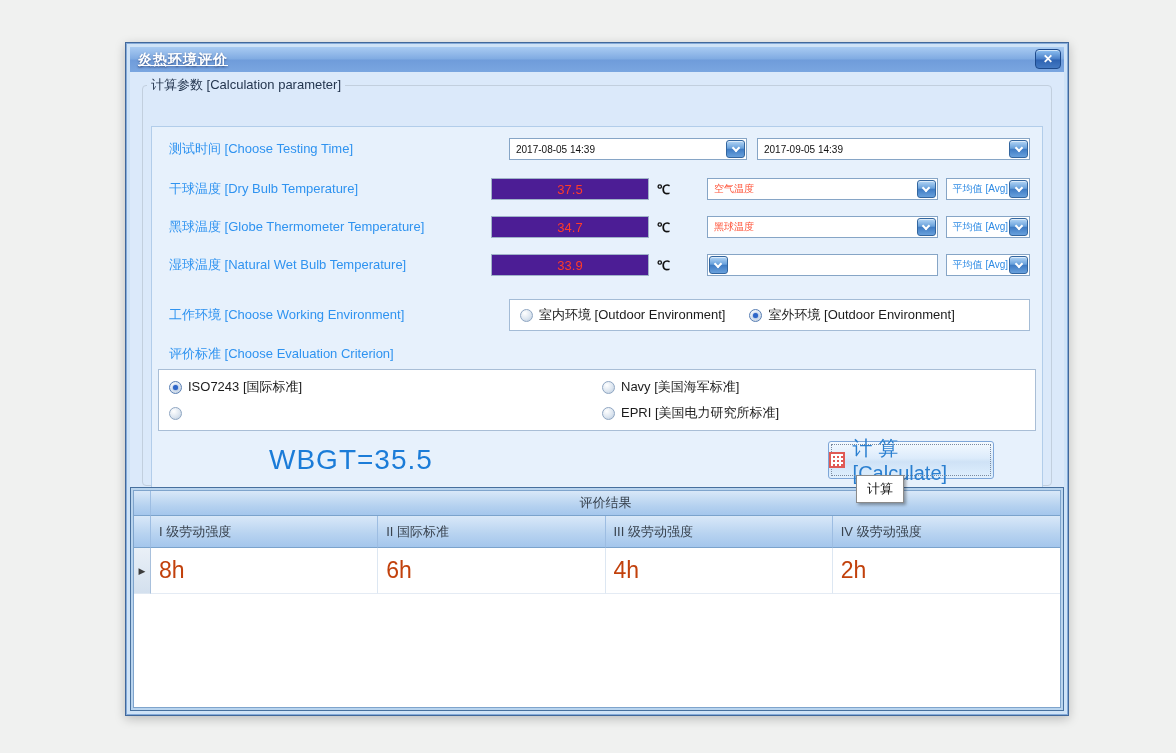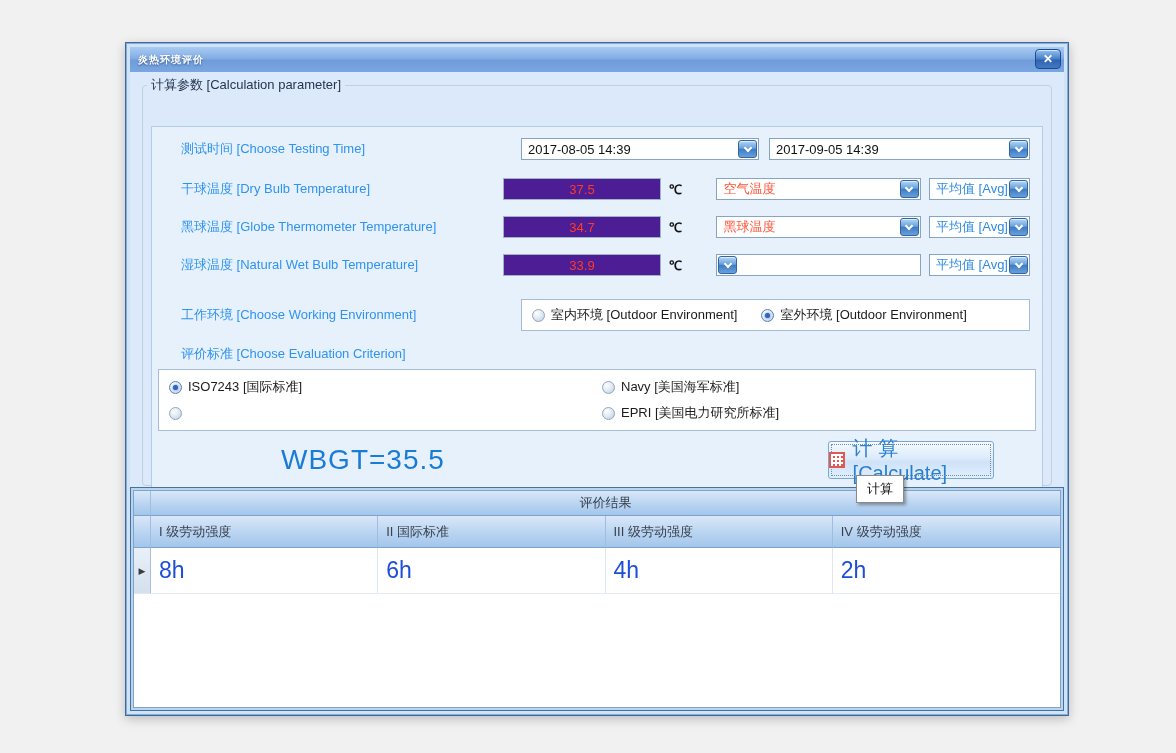--- a/index.html
+++ b/index.html
@@ -17,23 +17,24 @@
     background:#d9e8f9;
     border:1px solid #41689b;
     box-shadow: inset 0 0 0 1px #85abd9, inset 0 0 0 4px #cfe3f7, 0 3px 10px rgba(0,0,0,.22);
   }
   .titlebar{
     position:absolute; left:4px; top:4px; right:4px; height:25px;
     background:linear-gradient(180deg,#a9cbf2 0%,#80abe2 48%,#6f9cda 52%,#7aa6e0 100%);
     display:flex; align-items:center;
   }
   .title-text{
-    color:#fff; font-weight:bold; font-size:10px; padding-left:8px;
+    color:#fff; font-weight:bold; font-size:14px; padding-left:8px;
     text-shadow:0 1px 2px rgba(10,30,80,.55);
     letter-spacing:1px;
+    text-decoration:underline;
   }
   .close-btn{
     position:absolute; right:3px; top:2px; width:26px; height:20px;
     background:linear-gradient(180deg,#8fc1f2 0%,#4a7fc8 50%,#2e63b2 55%,#4379c2 100%);
     border:1px solid #1d4a8c; border-radius:4px;
     color:#fff; font-weight:bold; font-size:12px;
     display:flex; align-items:center; justify-content:center;
     box-shadow: inset 0 1px 0 rgba(255,255,255,.6);
     cursor:default;
   }
@@ -46,27 +47,27 @@
     border:1px solid #c2cfde; border-radius:4px;
   }
   fieldset.groupbox legend{
     margin-left:4px; padding:0 4px; font-size:13px; color:#24364f;
   }
   .panel{
     position:absolute; left:8px; right:8px; top:32px; height:370px;
     background:#e7f1fc; border:1px solid #b2cdea;
   }
 
-  .row{ display:flex; align-items:center; margin-left:29px; margin-right:12px; height:24px; }
+  .row{ display:flex; align-items:center; margin-left:17px; margin-right:12px; height:24px; }
   .lbl{ width:322px; flex:0 0 322px; color:#2f93f0; font-size:13px; }
 
   
   .combo{
     height:22px; background:#fff; border:1px solid #86a5c6;
-    display:flex; align-items:stretch; font-size:13px; cursor:default;
+    display:flex; align-items:stretch; font-size:10px; cursor:default;
   }
   .combo-text{ flex:1; display:flex; align-items:center; padding-left:6px; white-space:nowrap; overflow:hidden; }
   .dd-btn{
     width:19px; margin:1px; border-radius:3px; border:1px solid #33669f;
     background:linear-gradient(180deg,#b4d6f6 0%,#6aa2dc 45%,#3f7cc4 52%,#68a0dc 100%);
     display:flex; align-items:center; justify-content:center;
     box-shadow: inset 0 1px 0 rgba(255,255,255,.55);
   }
   .chev{ width:6px; height:6px; border-right:2px solid #fff; border-bottom:2px solid #fff; transform:rotate(45deg); margin-top:-3px; }
 
@@ -157,21 +158,21 @@
   .hcell.last{ border-right:none; }
   .sel-cell{
     background:linear-gradient(180deg,#eaf0f7 0%,#d3e0ee 100%);
     border-right:1px solid #a8c0dc; border-bottom:1px solid #dfe8f2;
     display:flex; align-items:center; justify-content:center;
   }
   .row-marker{ font-size:9px; color:#3c3c3c; }
   .dcell{
     border-right:1px solid #dde7f2; border-bottom:1px solid #e4ebf4;
     display:flex; align-items:center; padding-left:8px;
-    font-size:23px; color:#1d4ed8; background:#fff;
+    font-size:23px; color:#c2410c; background:#fff;
   }
   .dcell.last{ border-right:none; }
   .filler{ grid-column:1 / 6; background:#fff; }
 </style>
 </head>
 <body>
 
 <div class="window">
 
   <div class="titlebar">

